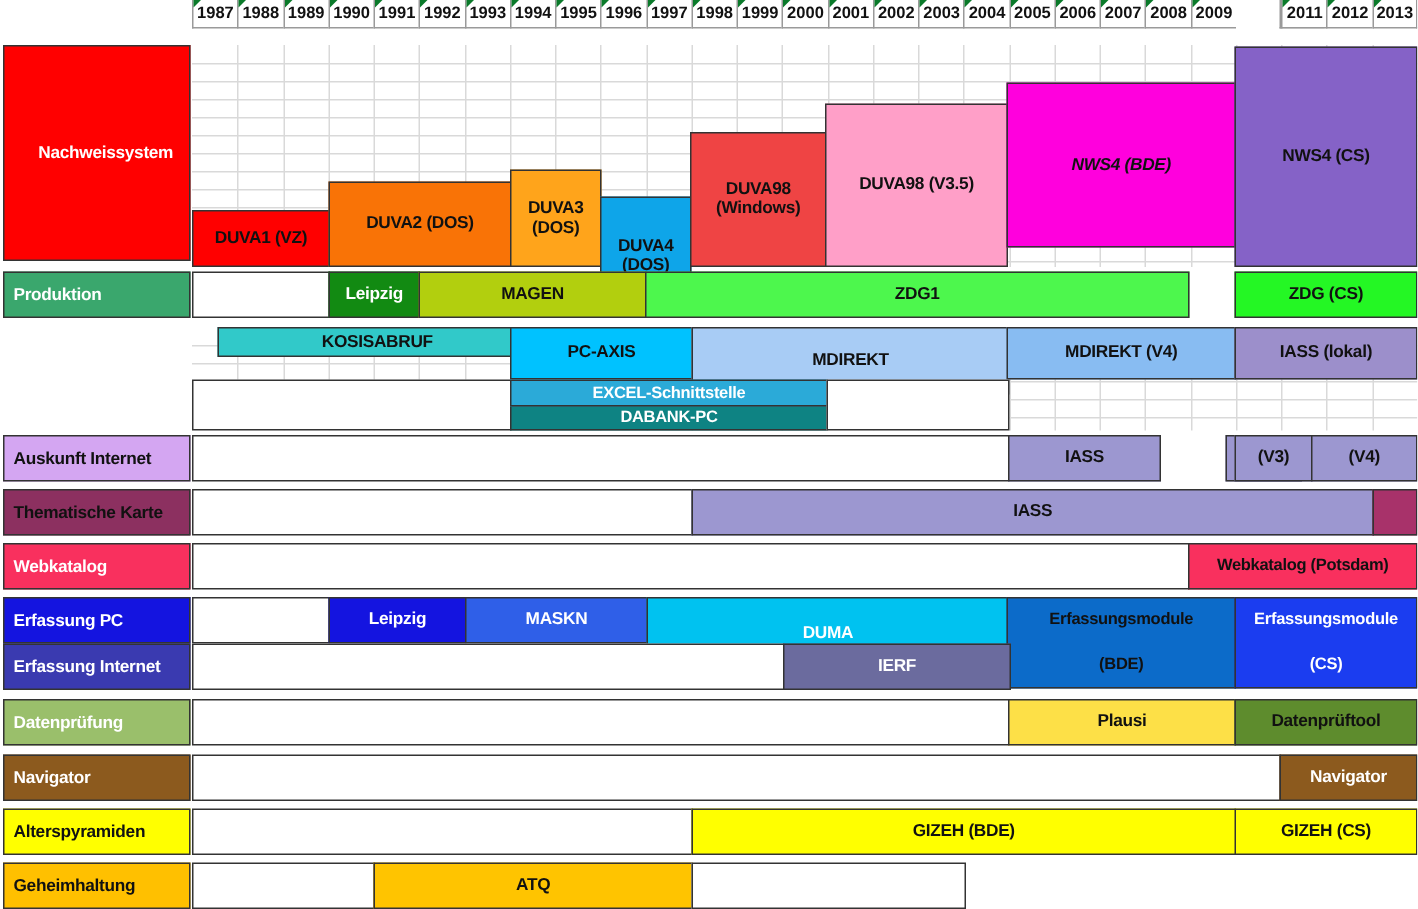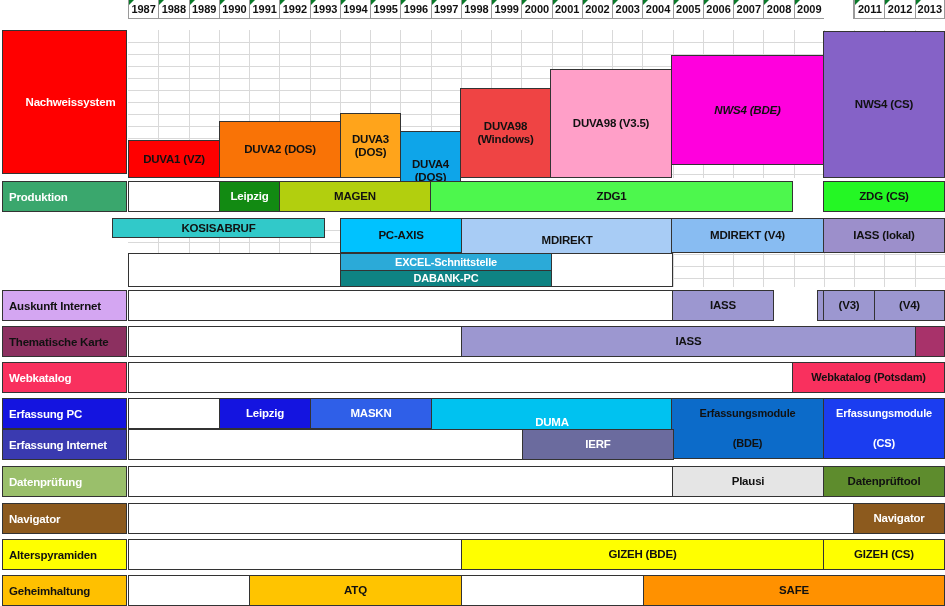--- a/index.html
+++ b/index.html
@@ -206,21 +206,21 @@
         <div class="gl" style="left: 786.741px;"></div>
         <div class="hl" style="top: 12px;"></div>
         <div class="hl" style="top: 24px;"></div>
         <div class="hl" style="top: 36px;"></div>
         <div class="hl" style="top: 48px;"></div>
         <div class="hl" style="top: 60px;"></div>
       </div>
   </div>
 
 
-  <div class="bar" style="left:112px;top:218px;width:213px;height:20px;background:#31C9C9;">
+  <div class="bar" style="left:145px;top:218px;width:213px;height:20px;background:#31C9C9;">
     <span>KOSISABRUF</span>
     </div>
 
   <div class="bar" style="left:340px;top:218px;width:122px;height:35px;background:#00C2FF;">
     <span>PC-AXIS</span>
     </div>
 
   <div class="bar" style="left:461px;top:218px;width:212px;height:45px;background:#A8CCF5;text-align:center;">
     <span>MDIREKT</span>
     </div>
@@ -326,21 +326,21 @@
   <div class="bar wt" style="left:522px;top:429px;width:152px;height:31px;background:#6B6B9E;">
     <span>IERF</span>
     </div>
 
   <div class="cat" style="top:466px;height:31px;background:#9ABF6B;color:#fff;">
     <span>Datenprüfung</span>
     </div>
 
   <div class="plain" style="left:128px;top:466px;width:545px;height:31px;"></div>
 
-  <div class="bar" style="left:672px;top:466px;width:152px;height:31px;background:#e5e5e5;">
+  <div class="bar" style="left:672px;top:466px;width:152px;height:31px;background:#fde047;">
     <span>Plausi</span>
     </div>
 
   <div class="bar" style="left:823px;top:466px;width:122px;height:31px;background:#5E8C2D;">
     <span>Datenprüftool</span>
     </div>
 
   <div class="cat" style="top:503px;height:31px;background:#8C5A1E;color:#fff;">
     <span>Navigator</span>
     </div>
@@ -370,17 +370,14 @@
     </div>
 
   <div class="plain" style="left:128px;top:575px;width:122px;height:31px;"></div>
 
   <div class="bar" style="left:249px;top:575px;width:213px;height:31px;background:#FFC400;">
     <span>ATQ</span>
     </div>
 
   <div class="plain" style="left:461px;top:575px;width:183px;height:31px;"></div>
 
-  <div class="bar" style="left:643px;top:575px;width:302px;height:31px;background:#FF9100;">
-    <span>SAFE</span>
-    </div>
 
 </div>
 
 </body></html>

